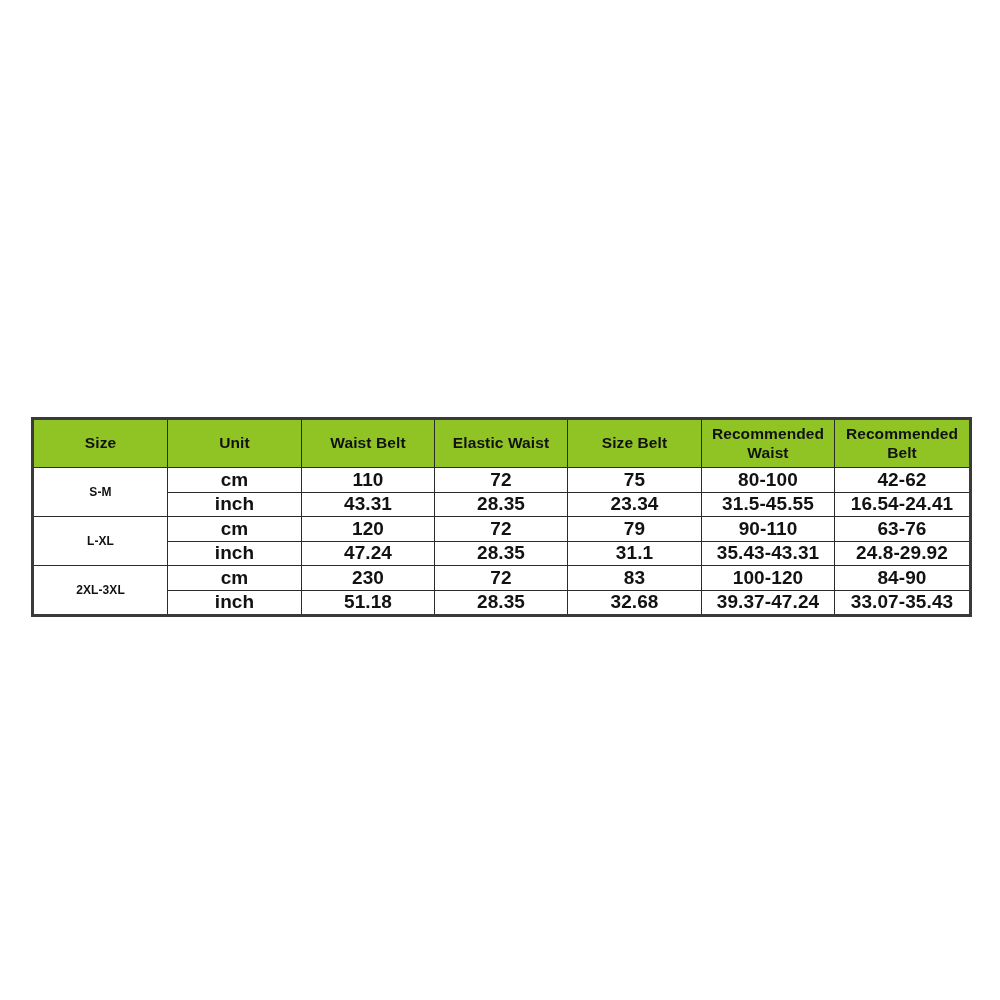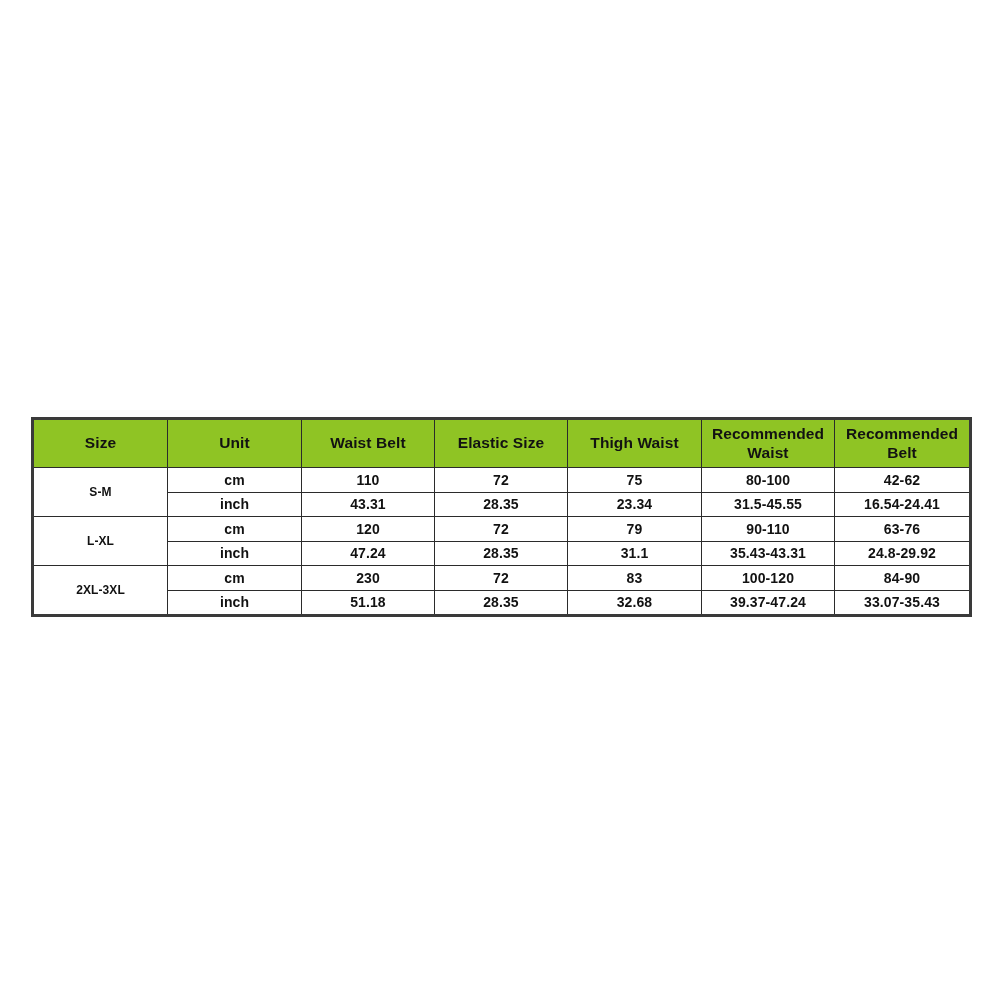--- a/index.html
+++ b/index.html
@@ -47,21 +47,21 @@
     letter-spacing: 0.1px;
   }
 
   table.size-chart thead th .hdr-line {
     display: block;
   }
 
   table.size-chart tbody td {
     background: #ffffff;
     height: 23.5px;
-    font-size: 14px;
+    font-size: 19px;
     letter-spacing: 0.1px;
   }
 
   table.size-chart tbody td.size-cell {
     font-size: 12px;
   }
 
   
   col.c-size  { width: 135px; }
   col.c-unit  { width: 134px; }
@@ -90,24 +90,24 @@
         <th>
           <span class="hdr-line">Size</span>
         </th>
         <th>
           <span class="hdr-line">Unit</span>
         </th>
         <th>
           <span class="hdr-line">Waist Belt</span>
         </th>
         <th>
-          <span class="hdr-line">Elastic Size</span>
+          <span class="hdr-line">Elastic Waist</span>
         </th>
         <th>
-          <span class="hdr-line">Thigh Waist</span>
+          <span class="hdr-line">Size Belt</span>
         </th>
         <th>
           <span class="hdr-line">Recommended</span>
           <span class="hdr-line">Waist</span>
         </th>
         <th>
           <span class="hdr-line">Recommended</span>
           <span class="hdr-line">Belt</span>
         </th>
       </tr>

